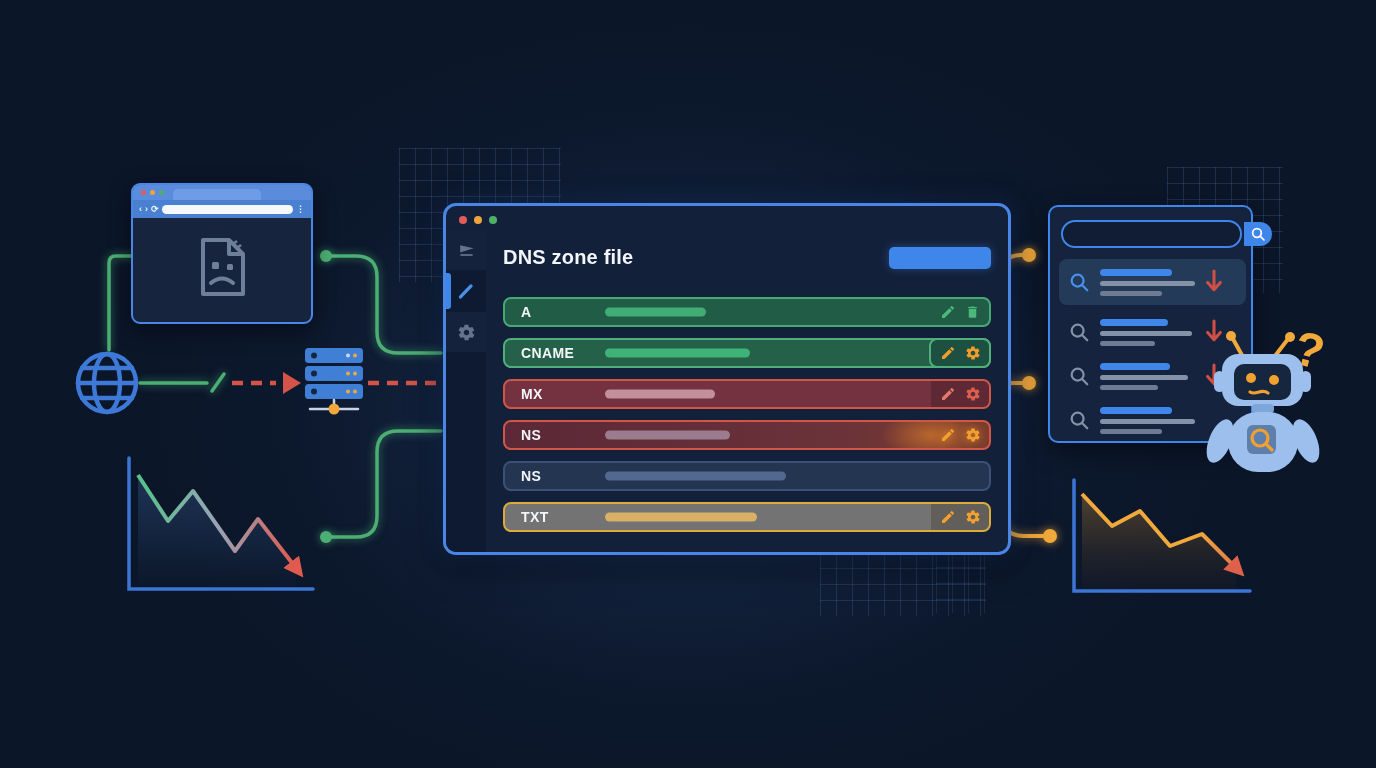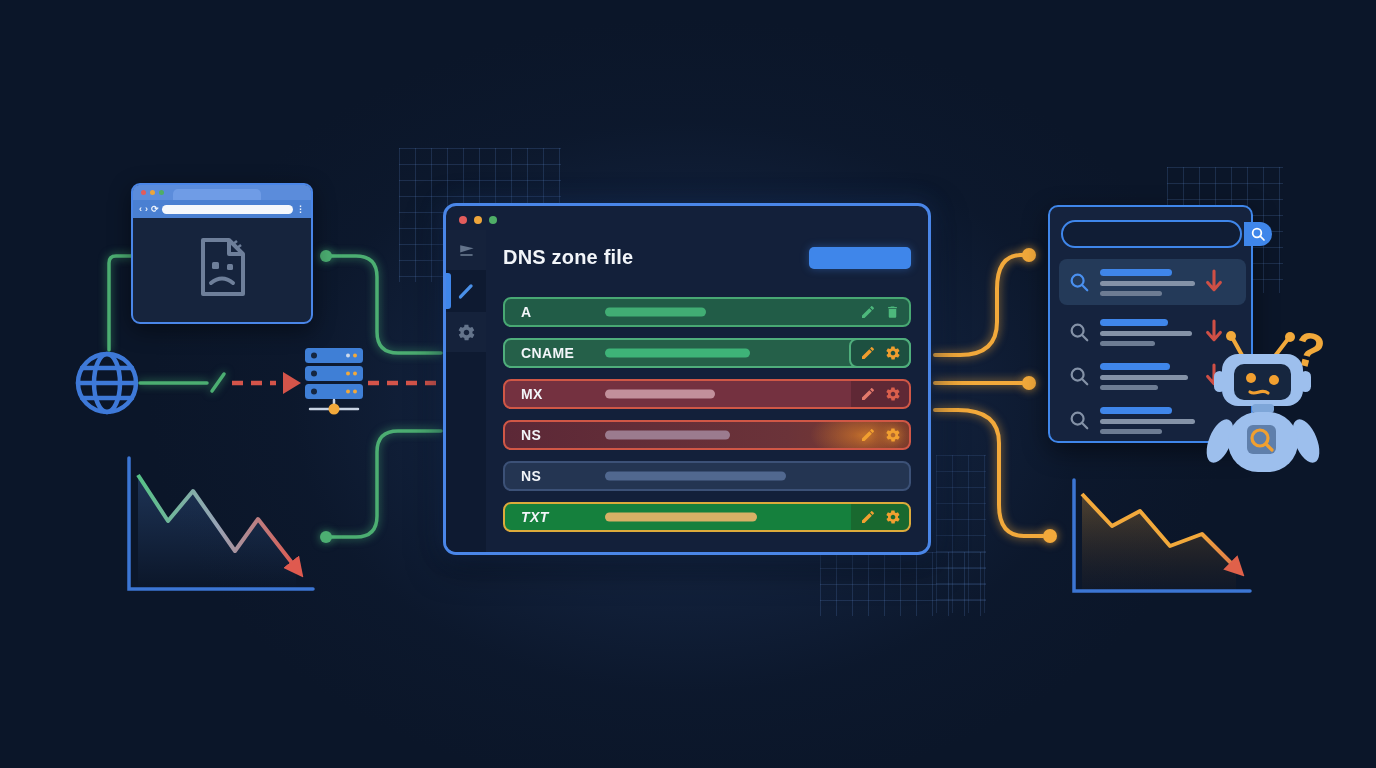--- a/index.html
+++ b/index.html
@@ -33,21 +33,21 @@
   .b-lights{position:absolute;left:8px;top:5px;display:flex;gap:4px;}
   .b-lights i{width:5px;height:5px;border-radius:50%;display:block;}
   .b-toolbar{height:18px;background:#4a80d2;display:flex;align-items:center;gap:3px;padding:0 6px;}
   .b-nav{color:#eaf1fb;font-size:9px;line-height:1;font-weight:bold;}
   .b-url{flex:1;height:9px;background:#f5f8fc;border-radius:5px;}
   .b-content{height:98px;display:flex;align-items:center;justify-content:center;}
   
   .globe{position:absolute;left:72px;top:348px;}
   .server{position:absolute;left:303px;top:347px;}
   
-  .dnswin{position:absolute;left:443px;top:203px;width:488px;height:352px;
+  .dnswin{position:absolute;left:443px;top:203px;width:568px;height:352px;
     border:3px solid #4a86e8;border-radius:13px;background:#13203a;box-sizing:border-box;
     box-shadow:0 0 24px rgba(40,90,180,.25), 0 10px 34px rgba(0,0,0,.5);}
   .d-lights{position:absolute;left:13px;top:10px;display:flex;gap:7px;}
   .d-lights i{width:8px;height:8px;border-radius:50%;display:block;}
   .d-sidebar{position:absolute;left:0;top:24px;bottom:0;width:40px;background:#0e1a31;border-radius:0 0 0 10px;}
   .side-item{position:absolute;left:0;width:40px;display:flex;align-items:center;justify-content:center;}
   .si-1{top:0;height:40px;background:#15223b;}
   .si-2{top:40px;height:42px;}
   .si-3{top:82px;height:40px;background:#15223b;}
   .side-ind{position:absolute;left:0;top:3px;width:5px;height:36px;background:#3f86ea;border-radius:0 3px 3px 0;}
@@ -72,21 +72,21 @@
   .r-red{background:#743140;border-color:#d05746;}
   .r-red .rec-bar{background:#c2909b;}
   .r-red .act-zone{background:rgba(25,8,14,.22);}
   .r-redglow{border-color:#d05746;
     background:radial-gradient(70px 34px at 88% 50%, rgba(240,140,40,.55), rgba(240,140,40,0) 72%),
                linear-gradient(90deg,#5c2837 0%,#6b3339 70%,#7c3c2c 100%);}
   .r-redglow .rec-bar{background:#9b7b8e;}
   .r-redglow .act-zone{filter:drop-shadow(0 0 5px rgba(242,160,48,.8));}
   .r-muted{background:#243552;border-color:#3c5177;}
   .r-muted .rec-bar{background:#51688f;}
-  .r-amber{background:#15803d;border-color:#dcab3b;font-style:italic;}
+  .r-amber{background:#737373;border-color:#dcab3b;}
   .r-amber .rec-bar{background:#d8b066;}
   .r-amber .act-zone{background:rgba(40,25,0,.22);}
   
   .spanel{position:absolute;left:1048px;top:205px;width:205px;height:238px;
     border:2px solid #3f86ea;border-radius:10px;background:#15233e;box-sizing:border-box;
     box-shadow:0 8px 26px rgba(0,0,0,.45);}
   .sbar{position:absolute;left:11px;top:13px;width:181px;height:28px;border:2px solid #3f86ea;
     border-radius:15px;background:#101d35;box-sizing:border-box;display:flex;}
   .sbar-input{flex:1;background:transparent;border:none;outline:none;}
   .sbar-btn{width:40px;height:24px;background:#3f86ea;border:none;border-radius:0 13px 13px 0;

